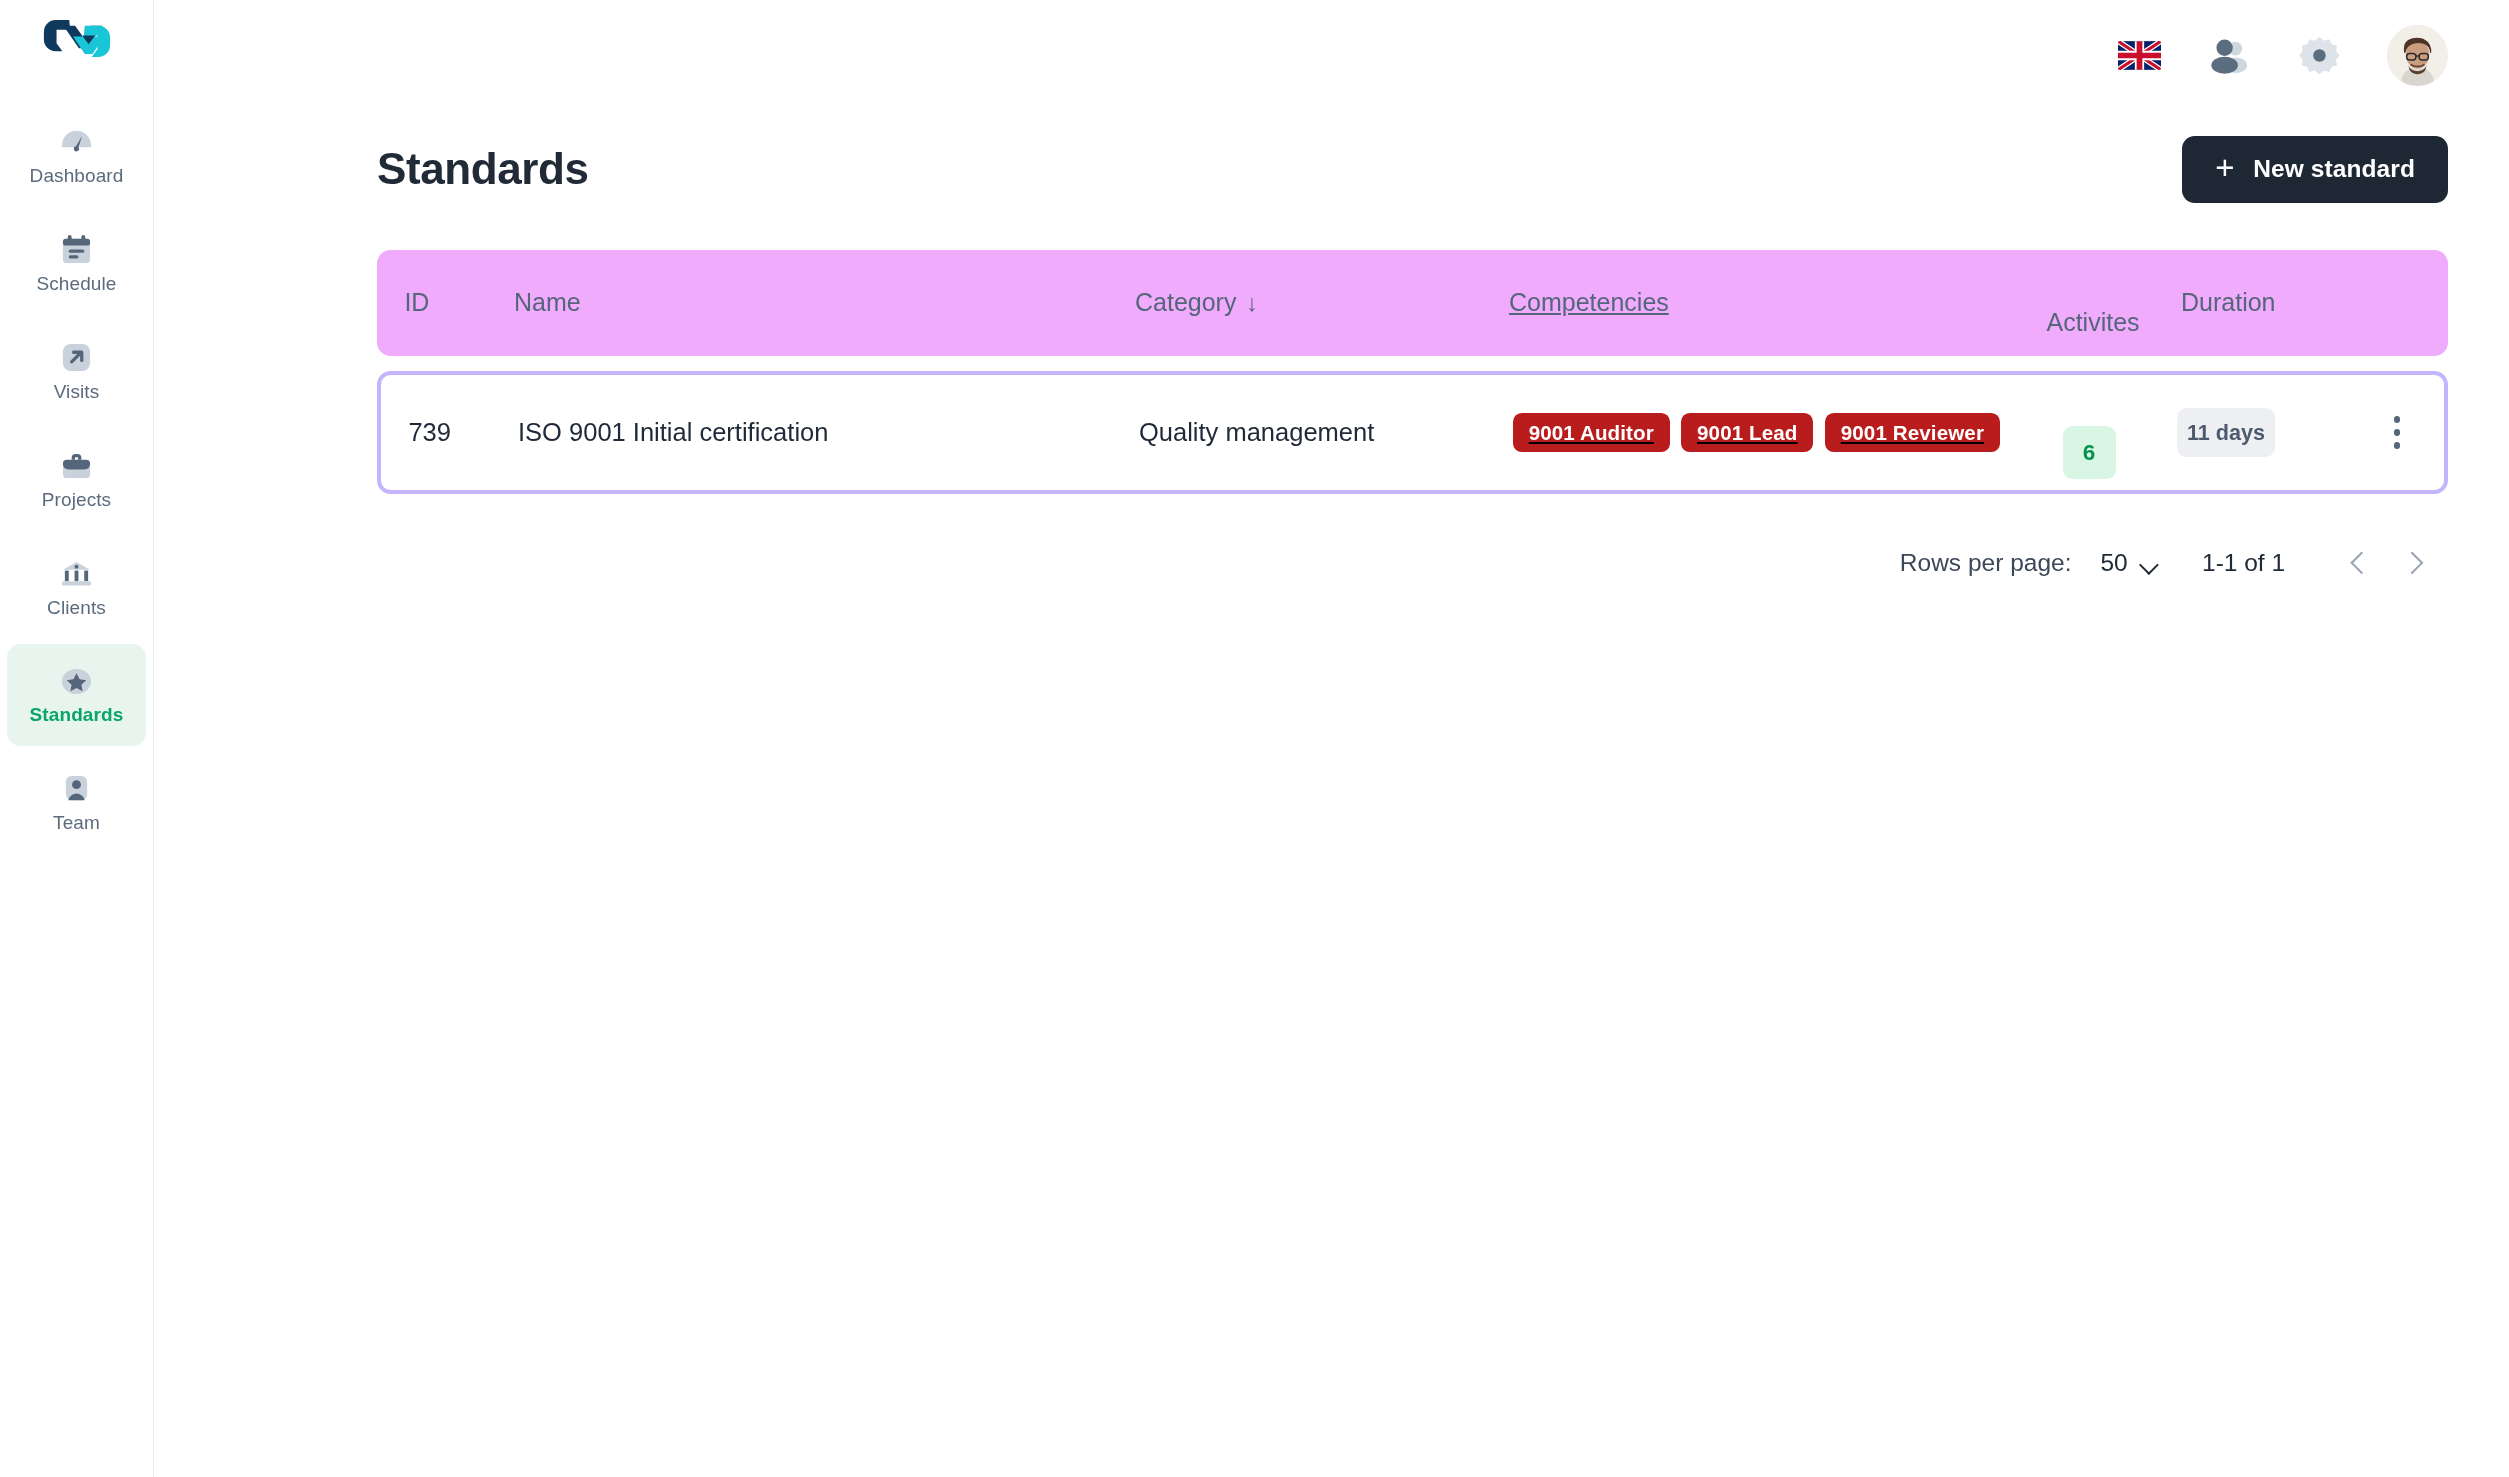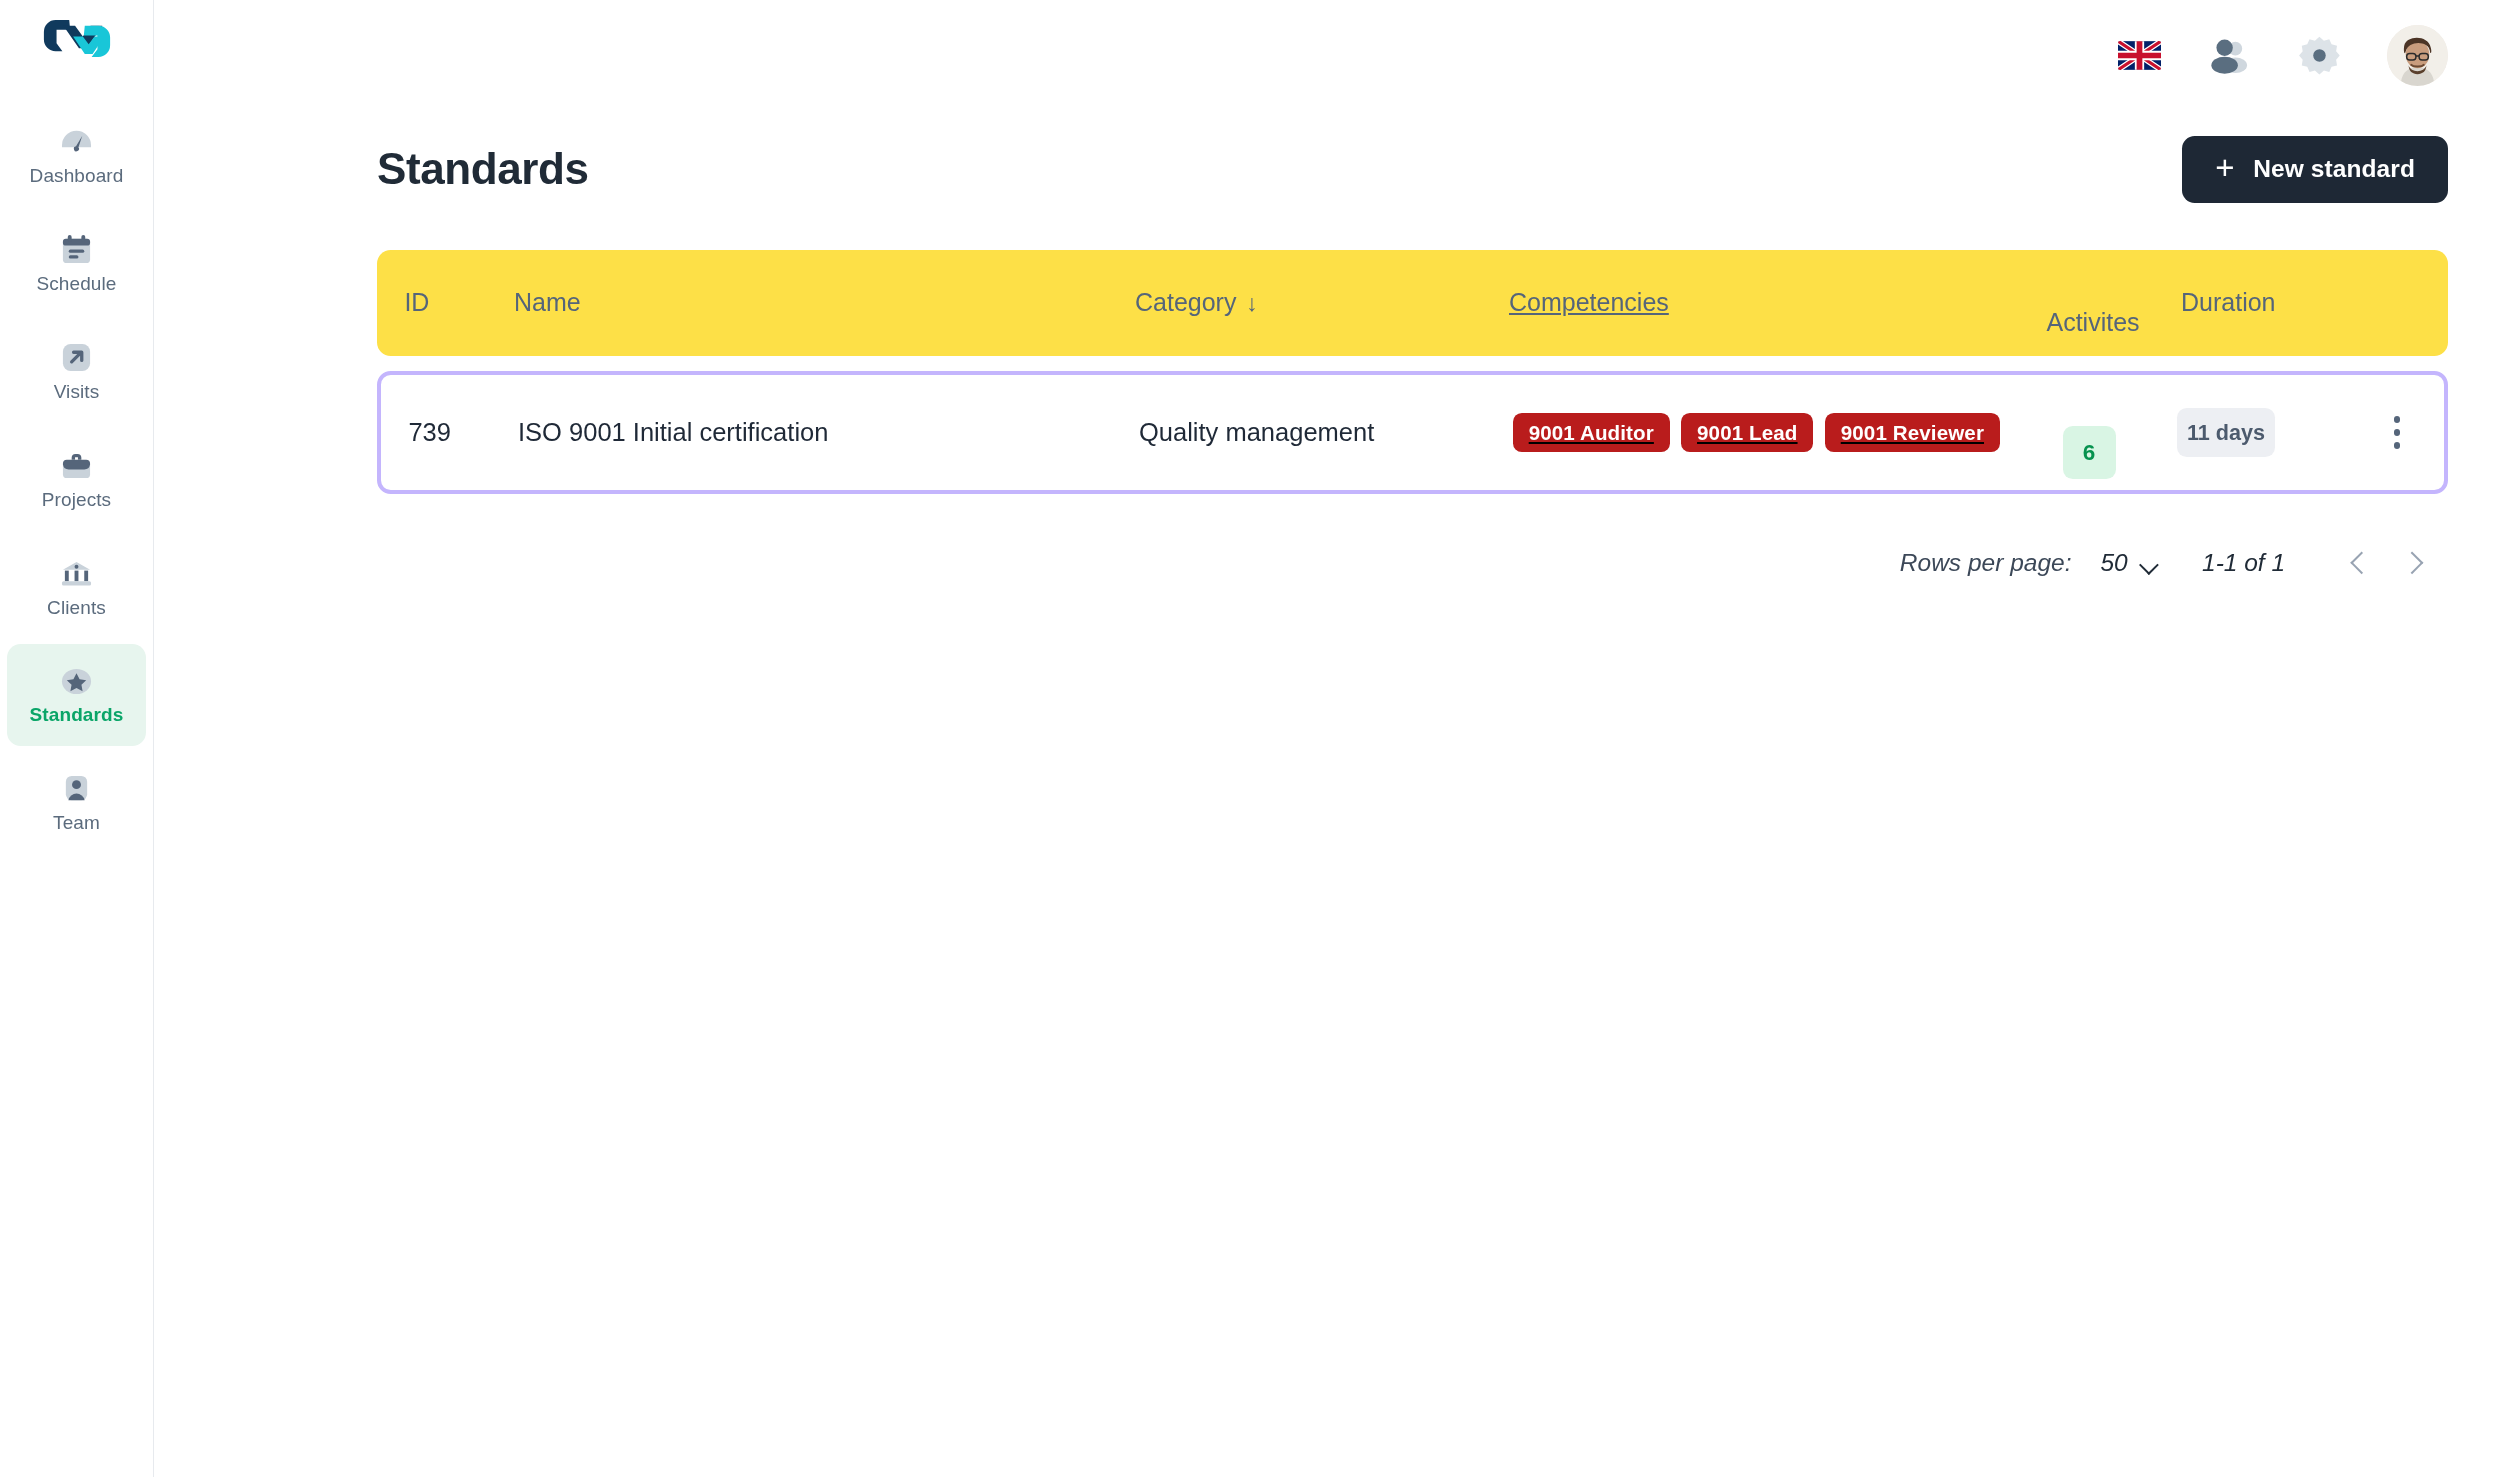--- a/index.html
+++ b/index.html
@@ -58,21 +58,21 @@
     background: #1e2835; color: #fff; border: none; border-radius: 12.7px;
     height: 67px; padding: 0 33px; display:flex; align-items:center; gap: 18.6px;
     font-size: 24.5px; font-weight: 700; cursor: pointer; font-family: inherit;
     letter-spacing: 0.1px;
   }
   .plus { font-size: 33px; font-weight: 400; line-height: 1; display:block; margin-top:-2.9px; }
 
   
   .table { width: 100%; }
   .thead {
-    background: #fde047; border-radius: 13.7px; height: 106px;
+    background: #f0abfc; border-radius: 13.7px; height: 106px;
     display: flex; align-items: center;
   }
   .trow {
     background: #fff; border: 4px solid #c4b5fd; border-radius: 13.7px;
     height: 123px; display: flex; align-items: center; margin-top: 15.7px;
   }
   .c-id     { width: 137px; padding-left: 27.4px; }
   .c-name   { width: 621px; }
   .c-cat    { width: 374px; }
   .c-comp   { flex: 1 1 auto; text-decoration: underline; }
@@ -98,21 +98,21 @@
     display:inline-flex; align-items:center; justify-content:center;
     height: 49px; border-radius: 9.8px; padding: 0 10px;
     background: #edeff3; color: #4c5a6d; font-size: 21.6px; font-weight: 700;
   }
   .kebab { display:flex; flex-direction:column; gap:5.9px; cursor:pointer; }
   .kebab i { width: 6.9px; height: 6.9px; border-radius: 50%; background: #55657a; display:block; }
 
   
   .pagination {
     display:flex; align-items:center; justify-content:flex-end;
-    gap: 0; margin-top: 41px; padding-right: 5.9px; font-style: italic;
+    gap: 0; margin-top: 41px; padding-right: 5.9px;
   }
   .pg-label { font-size: 24.5px; color: #3c4858; margin-right: 29px; }
   .pg-select {
     display:flex; align-items:center; gap: 13.7px; cursor:pointer;
     font-size: 24.5px; color: #202b37; margin-right: 43px;
   }
   .chev-down { width: 17.6px; height: 9.8px; position: relative; display:block; }
   .chev-down:before {
     content:""; position:absolute; left:1px; top:0; width: 11.8px; height: 11.8px;
     border-right: 2.9px solid #202b37; border-bottom: 2.9px solid #202b37;

